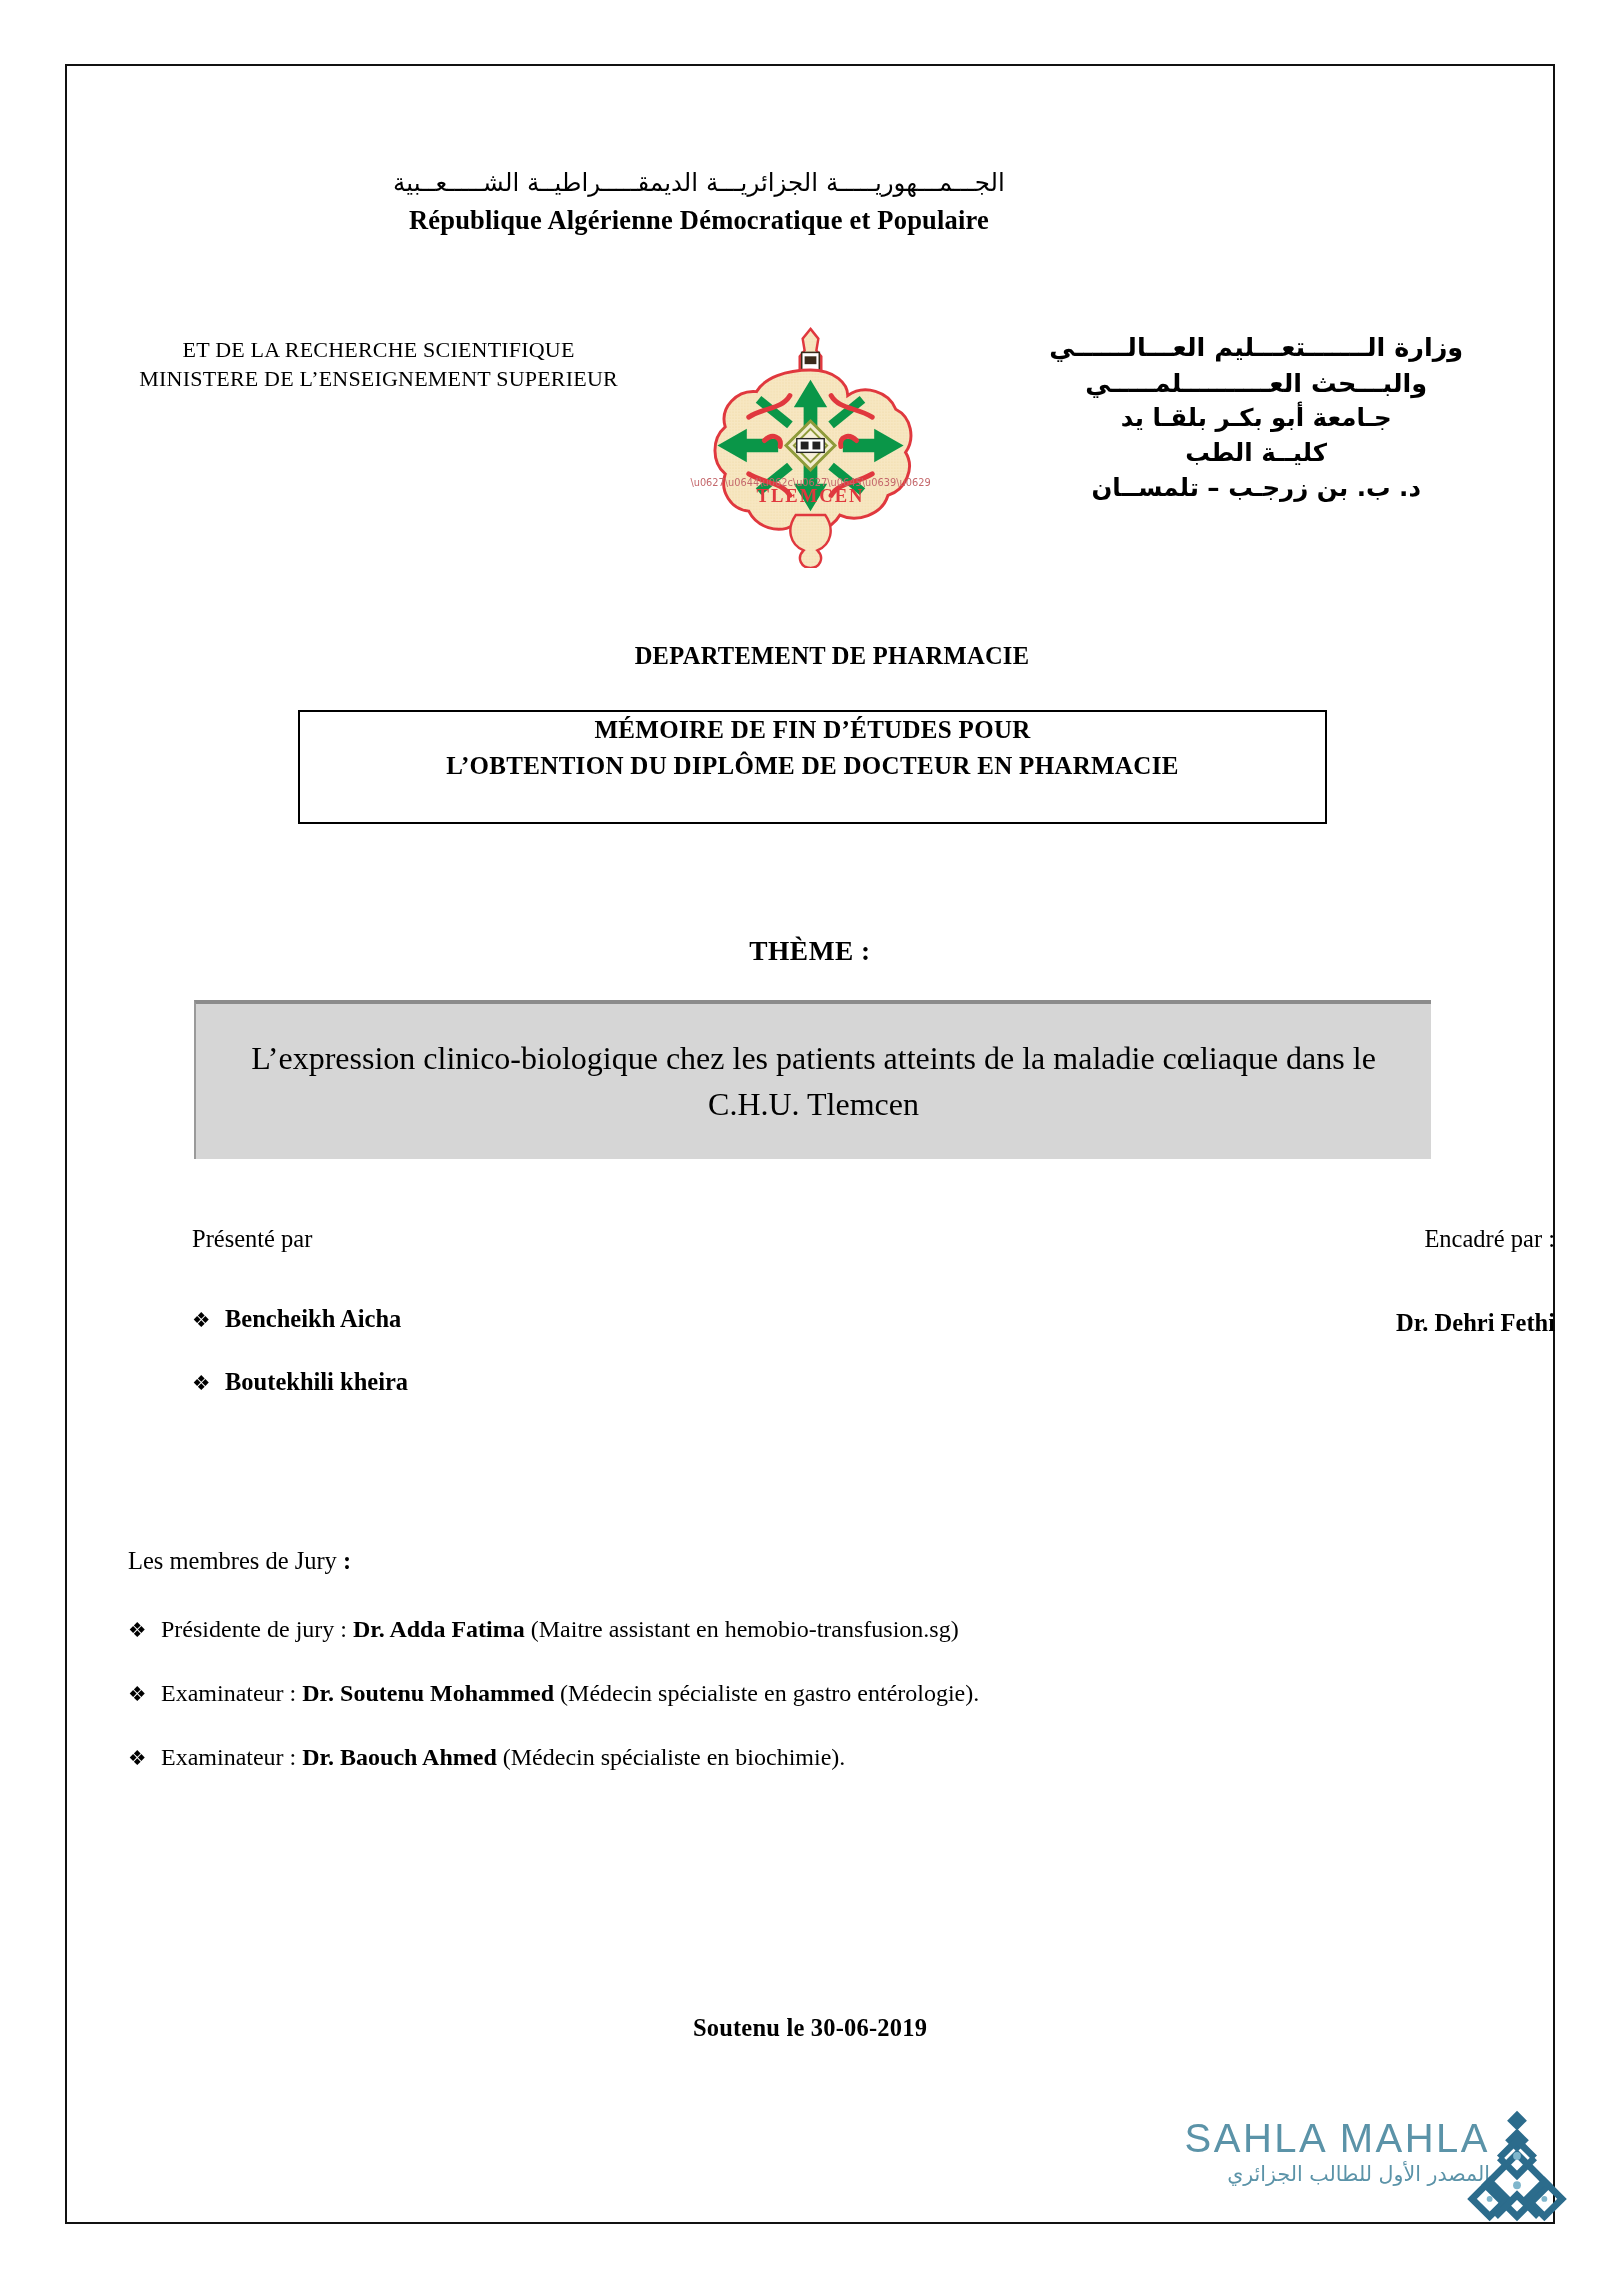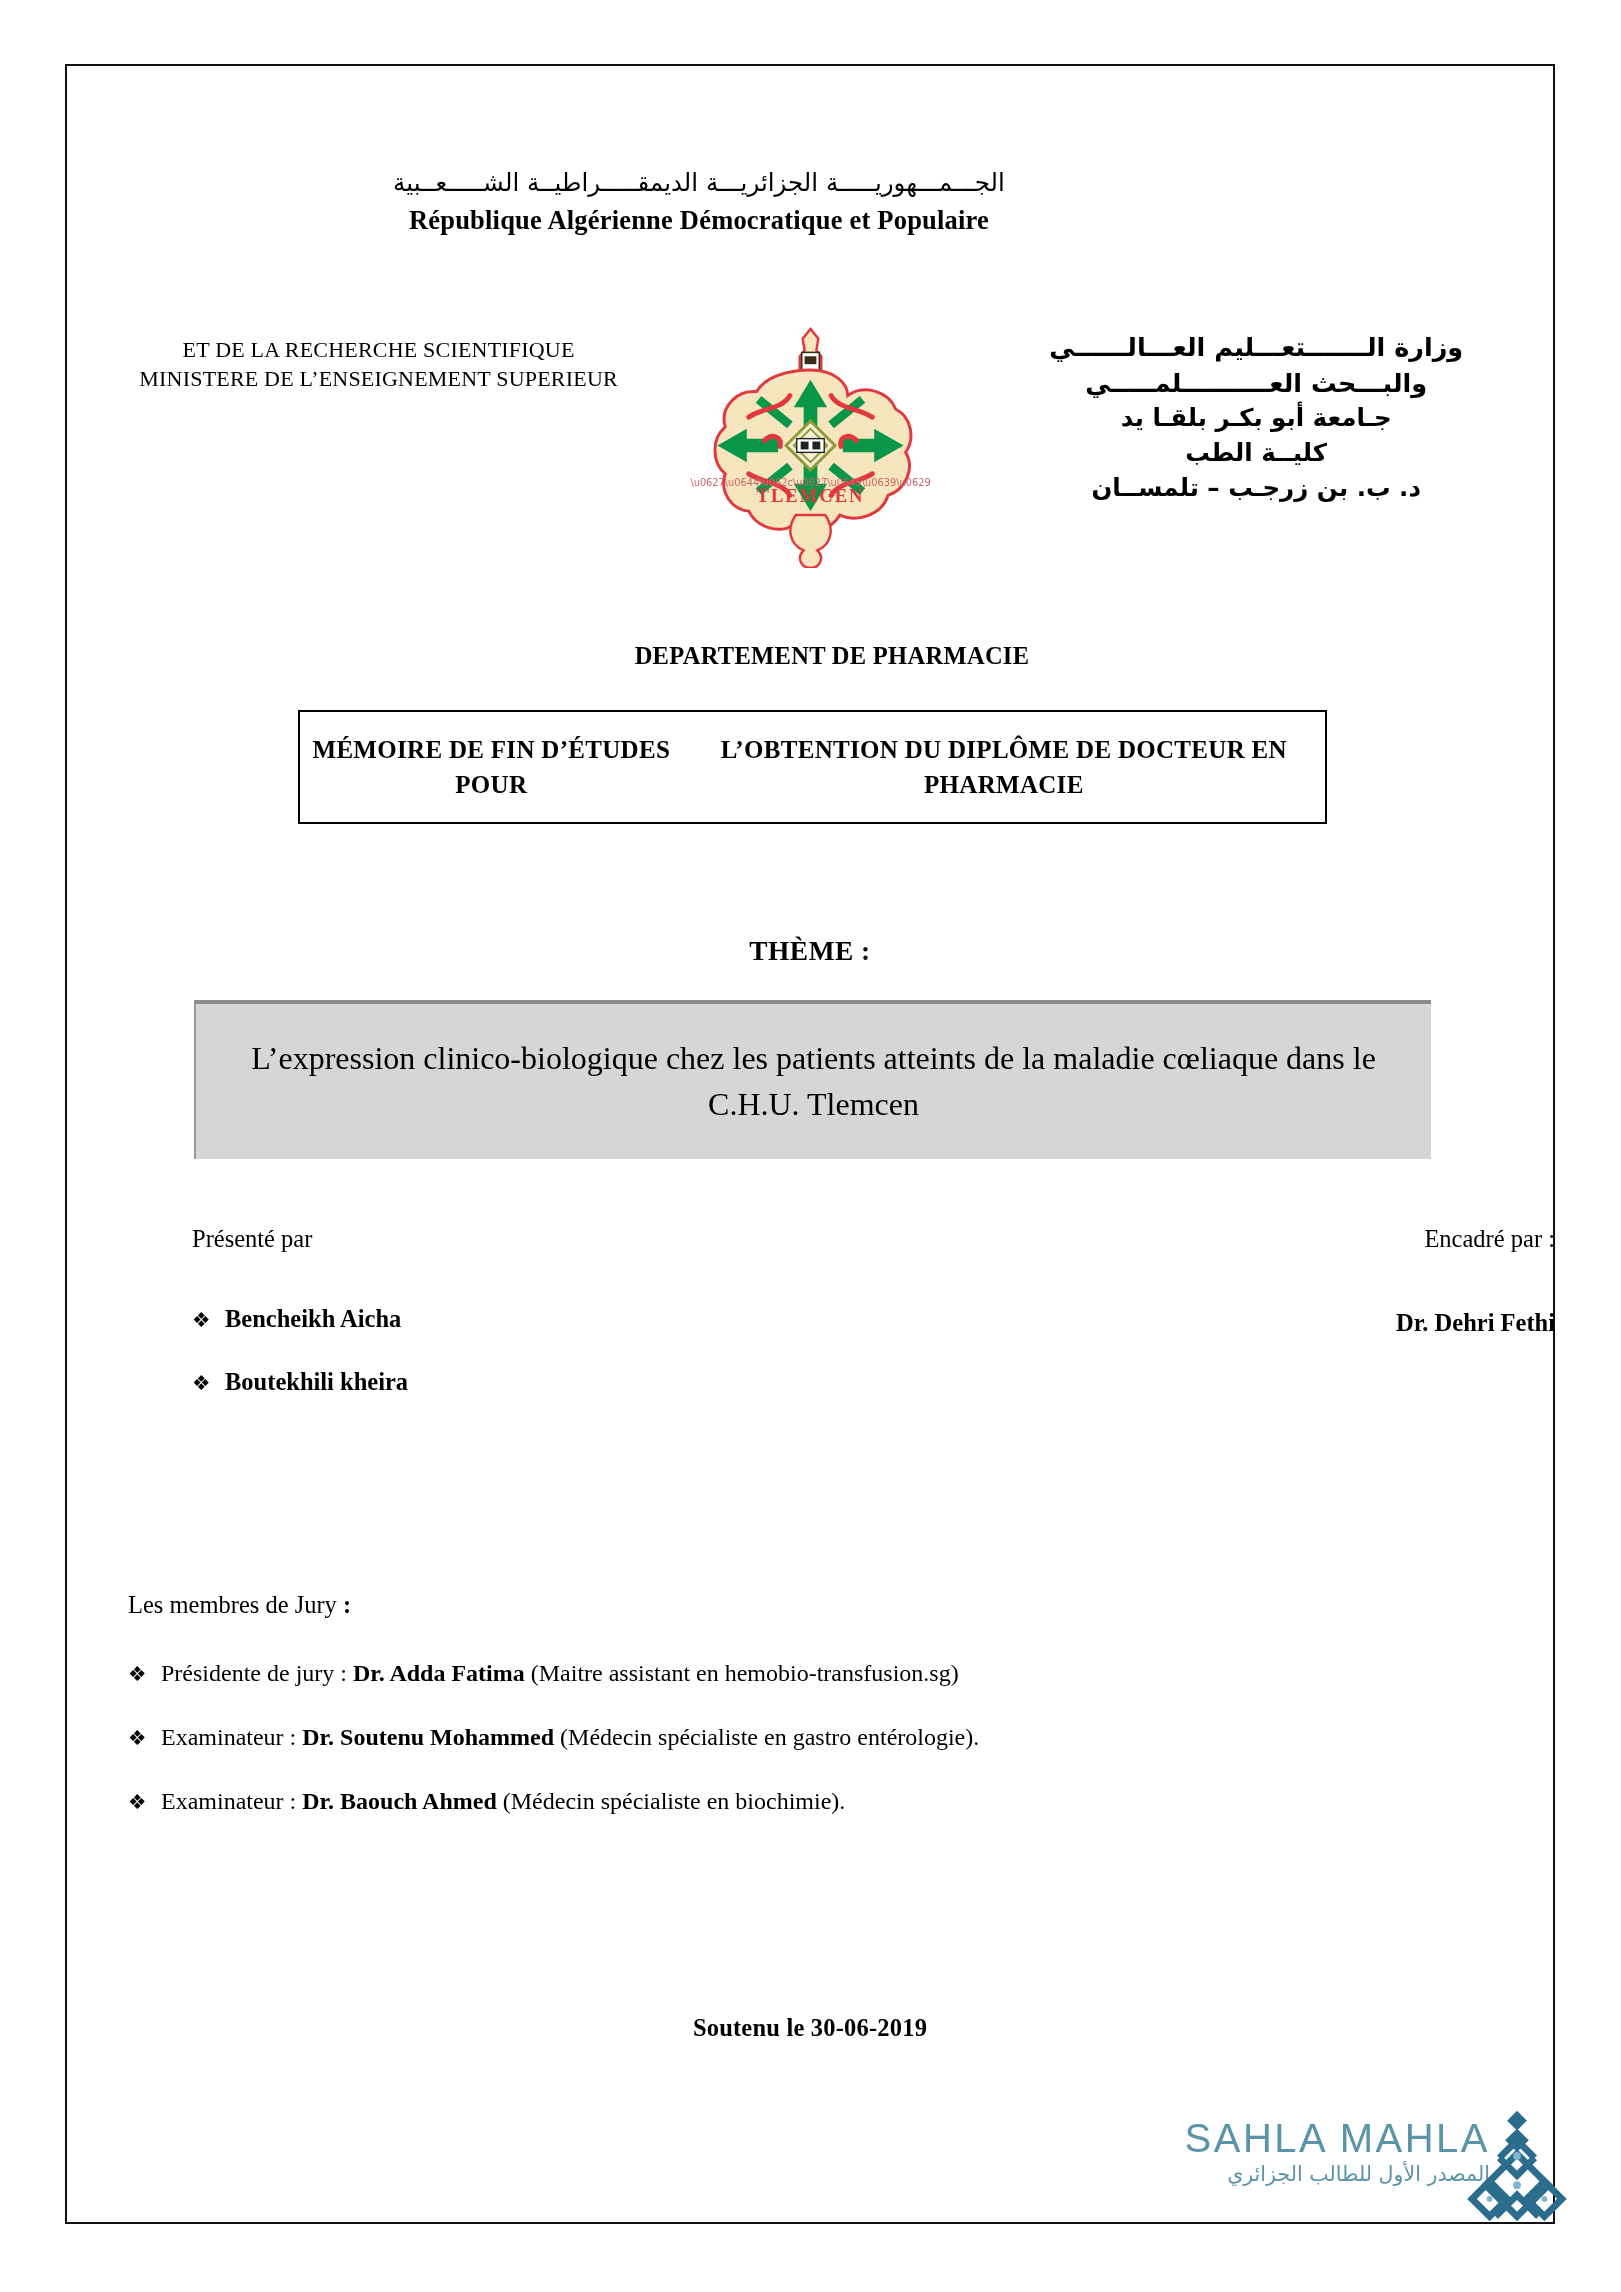--- a/index.html
+++ b/index.html
@@ -128,21 +128,21 @@
   
   #diploma-box {
     position: absolute;
     left: 298px;
     top: 710px;
     width: 1029px;
     height: 114px;
     border: 2.9px solid #000000;
     box-sizing: border-box;
     display: flex;
-    flex-direction: row;
+    flex-direction: column;
     align-items: center;
     justify-content: flex-start;
   }
   #diploma-box .diploma-line {
     font-size: 25px;
     font-weight: bold;
     line-height: 1.42;
     letter-spacing: 0.3px;
     text-align: center;
   }
@@ -237,21 +237,20 @@
   #jury-area {
     position: absolute;
     left: 65px;
     top: 1547px;
     width: 1490px;
   }
   #jury-heading {
     margin-left: 63px;
     font-size: 24.5px;
     margin-bottom: 39px;
-    margin-top: 44px;
   }
   #jury-heading .jury-colon {
     font-weight: bold;
   }
   #jury-list .jury-item {
     display: flex;
     align-items: baseline;
     margin-left: 63px;
     margin-bottom: 33px;
     font-size: 24px;

